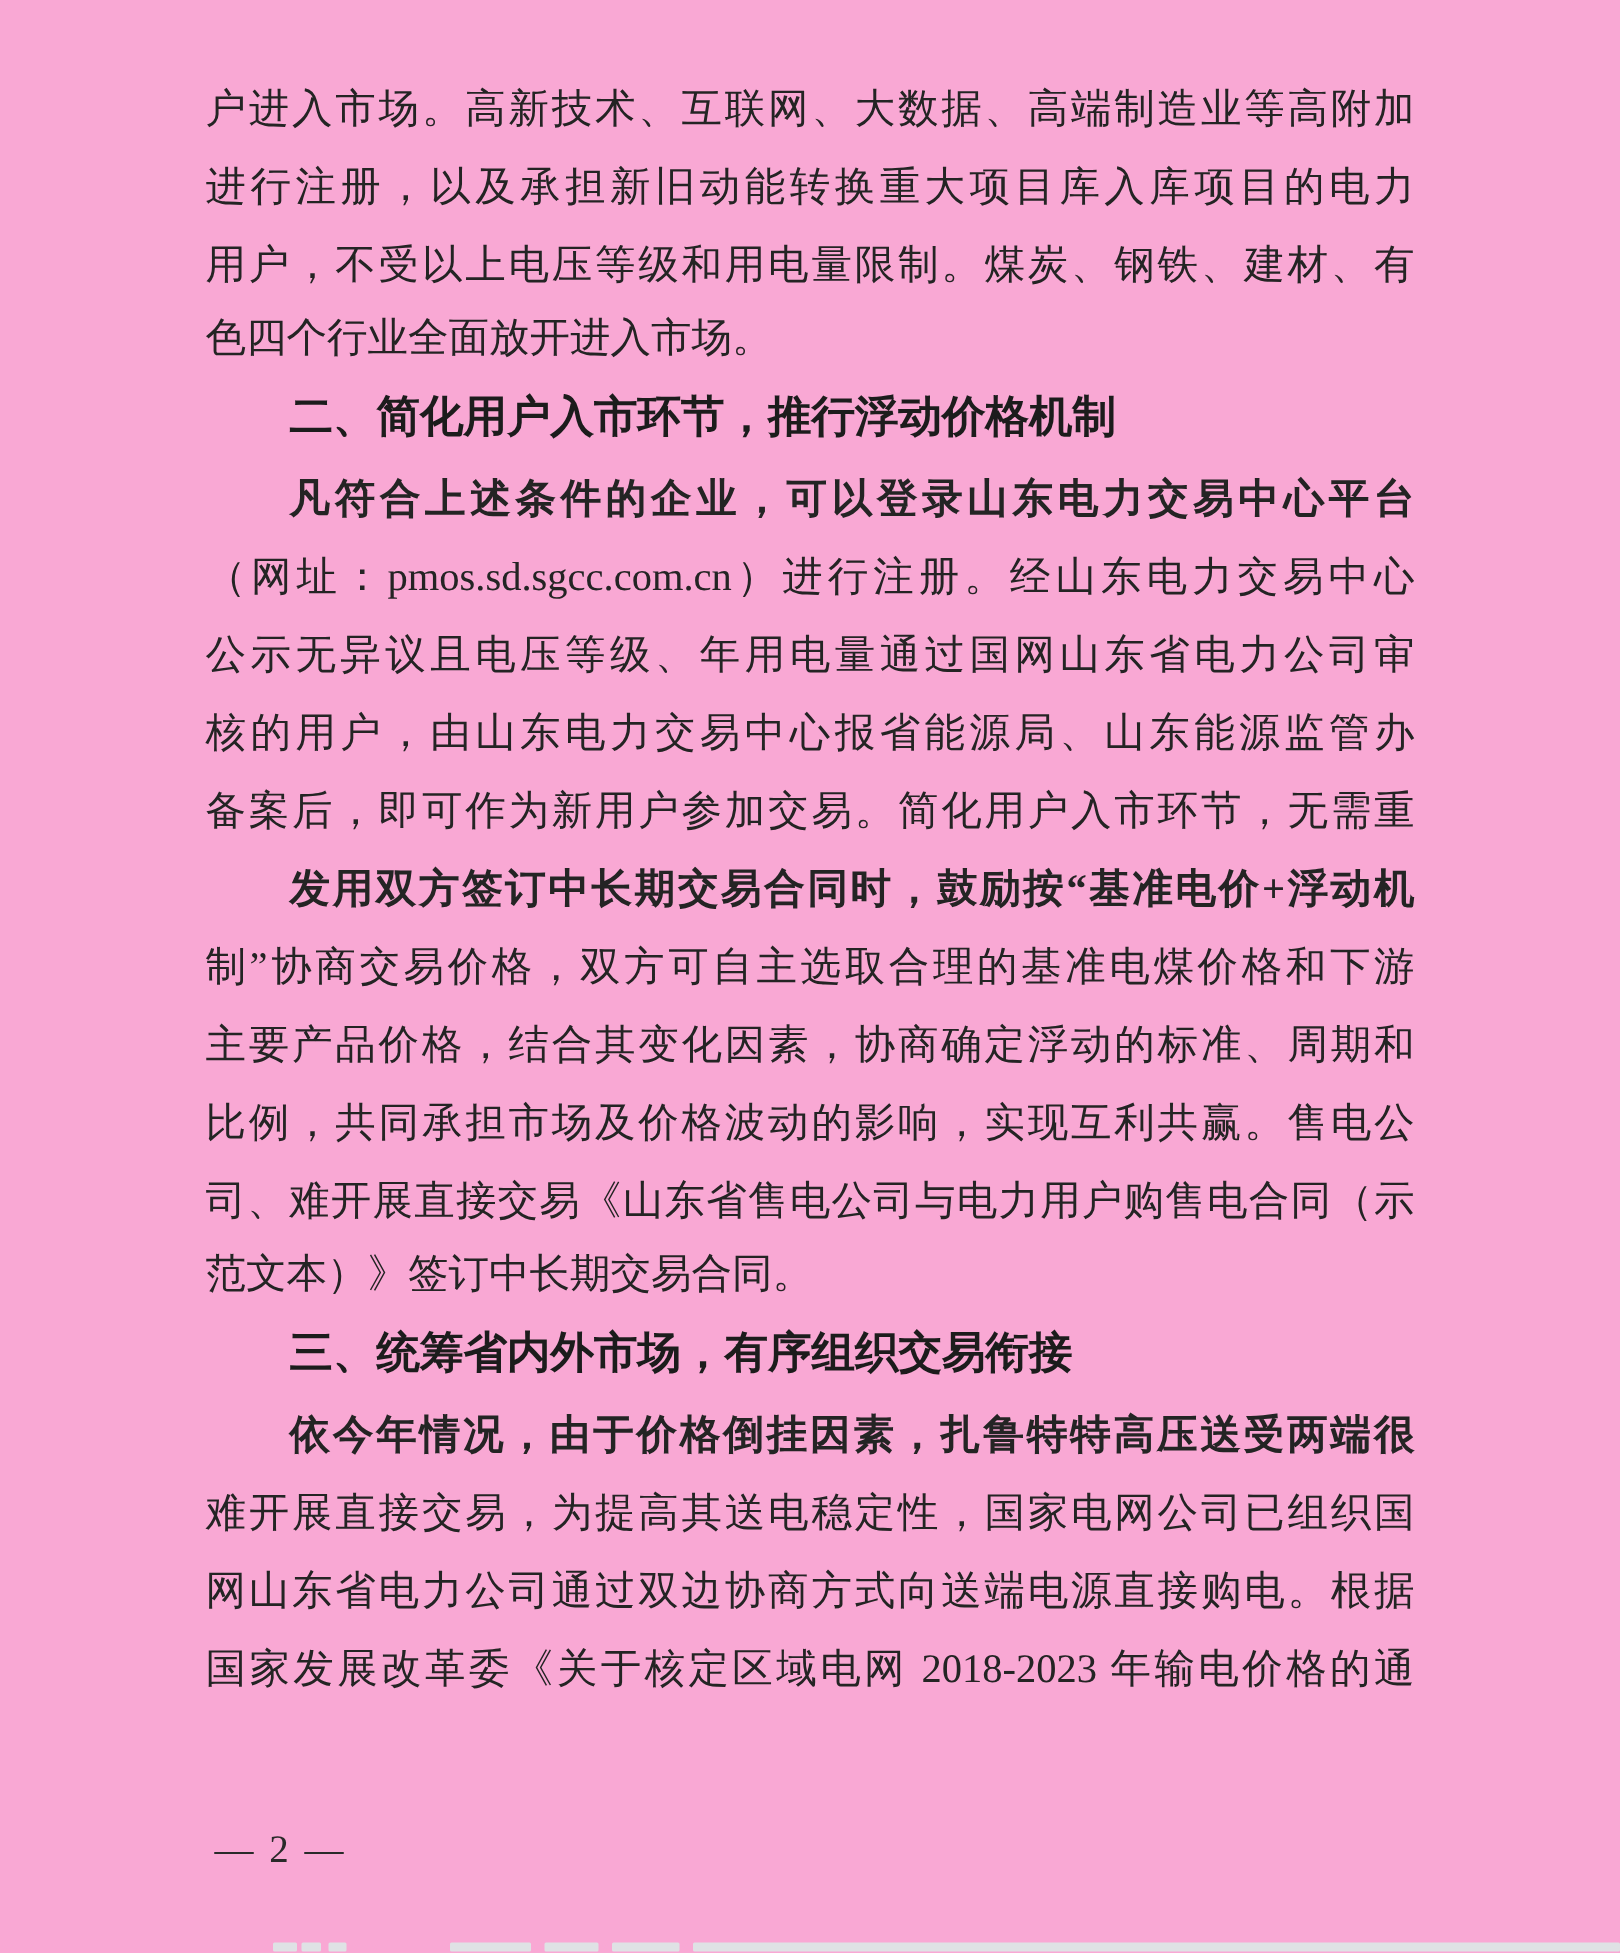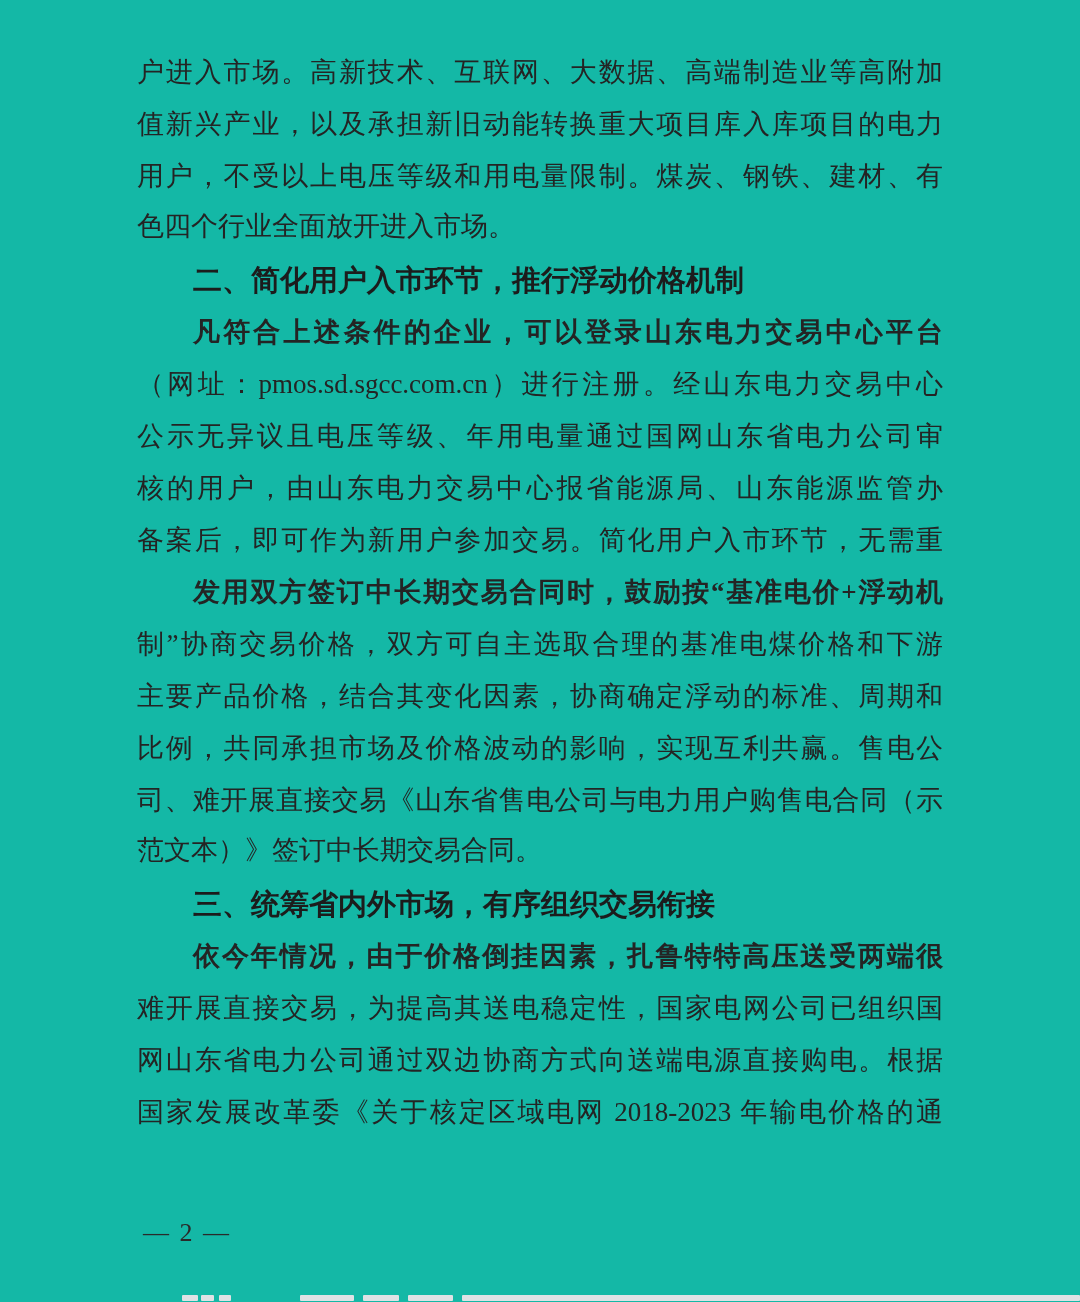--- a/index.html
+++ b/index.html
@@ -4,21 +4,21 @@
 <style>
   html, body {
     margin: 0;
     padding: 0;
     background: #ffffff;
   }
   .page {
     position: relative;
     width: 1080px;
     height: 1302px;
-    background: #14b8a6;
+    background: #f9a8d4;
     overflow: hidden;
     font-family: "Liberation Serif", serif;
     color: #222222;
   }
   .text-column {
     position: absolute;
     left: 137px;
     top: 46px;
     width: 806px;
   }
@@ -43,21 +43,21 @@
     white-space: normal;
     font-weight: bold;
   }
   
   .line.l {
     text-align: left;
     font-family: Liberation Mono, monospace;
   }
   
   .line.h {
-    font-family: Liberation Serif, serif;
+    font-family: Liberation Mono, monospace;
     font-weight: 700;
     font-size: 29px;
     text-indent: 56px;
     text-align: left;
     color: #1c1c1c;
   }
   .page-footer {
     position: absolute;
     left: 143px;
     top: 1218px;
@@ -83,21 +83,21 @@
   .a7 { left: 462px; width: 618px; }
 </style>
 </head>
 <body>
 
 <div class="page">
 
   <div class="text-column">
 
   <div class="line j">户进入市场。高新技术、互联网、大数据、高端制造业等高附加</div>
-      <div class="line j">值新兴产业，以及承担新旧动能转换重大项目库入库项目的电力</div>
+      <div class="line j">进行注册，以及承担新旧动能转换重大项目库入库项目的电力</div>
       <div class="line j">用户，不受以上电压等级和用电量限制。煤炭、钢铁、建材、有</div>
       <div class="line l">色四个行业全面放开进入市场。</div>
       <div class="line h">二、简化用户入市环节，推行浮动价格机制</div>
       <div class="line ji">凡符合上述条件的企业，可以登录山东电力交易中心平台</div>
       <div class="line j">（网址：pmos.sd.sgcc.com.cn）进行注册。经山东电力交易中心</div>
       <div class="line j">公示无异议且电压等级、年用电量通过国网山东省电力公司审</div>
       <div class="line j">核的用户，由山东电力交易中心报省能源局、山东能源监管办</div>
       <div class="line j">备案后，即可作为新用户参加交易。简化用户入市环节，无需重</div>
       <div class="line ji">发用双方签订中长期交易合同时，鼓励按“基准电价+浮动机</div>
       <div class="line j">制”协商交易价格，双方可自主选取合理的基准电煤价格和下游</div>

